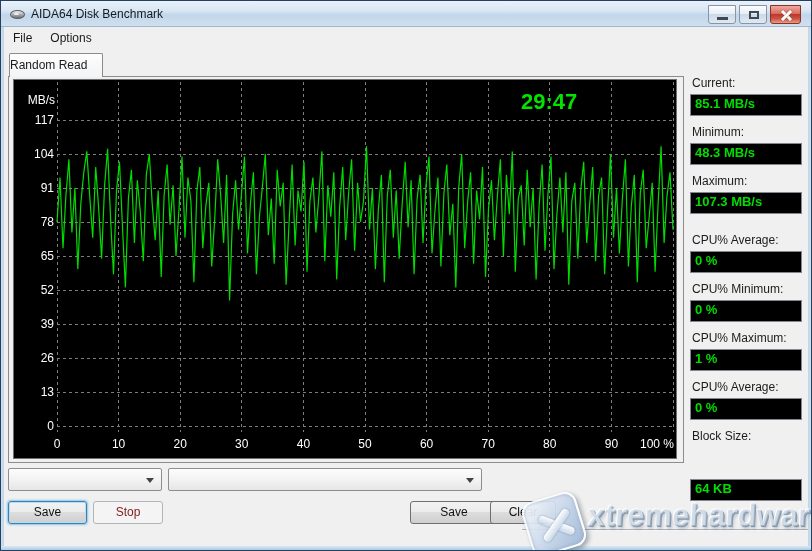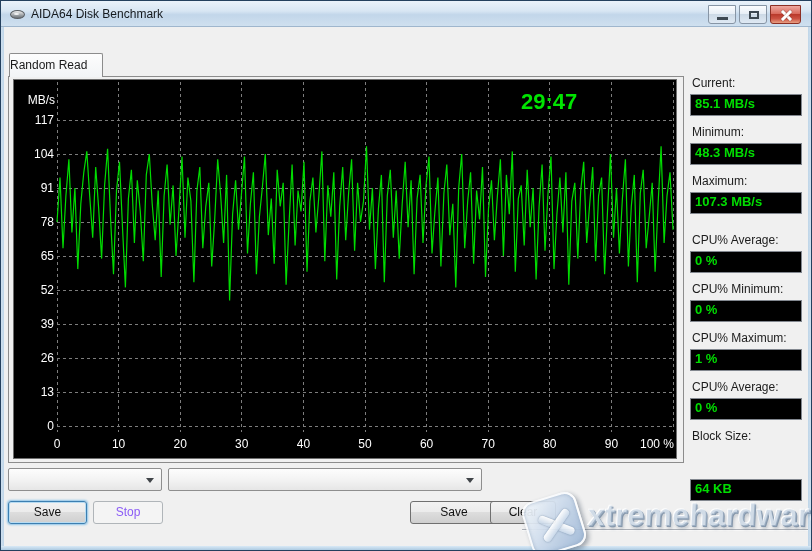--- a/index.html
+++ b/index.html
@@ -88,21 +88,21 @@
   .combo-benchmark { left:4px; top:440px; width:154px; }
   .combo-drive { left:164px; top:440px; width:314px; }
 
   .btn {
     position:absolute; top:473px; height:23px; border:1px solid #707070; border-radius:3px;
     background: linear-gradient(180deg,#f2f2f2 0%,#ebebeb 50%,#dddddd 50%,#cfcfcf 100%);
     font-size:12px; color:#111; text-align:center; line-height:21px;
   }
   .btn-start { left:4px; width:79px; border-color:#3c7fb1;
     box-shadow: inset 0 0 0 1px #b8dcf2, 0 0 2px 1px #8ec4e8; }
-  .btn-stop  { left:89px; width:70px; border-color:#b0b5b9; color:#8b5cf6;
+  .btn-stop  { left:89px; width:70px; border-color:#b0b5b9; color:#7f1d1d;
     background:#f4f4f4; }
   .btn-save  { left:406px; width:88px; }
   .btn-clear { left:486px; width:66px; z-index:1; }
 
   .groove { position:absolute; left:518px; right:0; top:501px; height:2px;
     border-top:1px solid #9aa0a8; border-bottom:1px solid #fbfbfb; opacity:.8; }
 
   .watermark { position:absolute; left:512px; top:460px; width:300px; height:90px; z-index:20; pointer-events:none; }
   .wm-icon {
     position:absolute; left:10px; top:8px; width:56px; height:56px;
@@ -142,20 +142,24 @@
           <span class="glyph-close-b"></span>
         </span>
     </span>
   </div>
   <div class="frame-left"></div>
   <div class="frame-right"></div>
   <div class="frame-bottom"></div>
 
   <div class="client">
 
+    <div class="menubar">
+      <span class="menu-item">File</span>
+      <span class="menu-item">Options</span>
+    </div>
 
     <div class="tab">Random Read</div>
     <div class="tabpage">
       <div class="chart-panel">
         <svg id="chart-svg" width="662" height="378" viewBox="0 0 662 378">
             <line x1="43" y1="2" x2="43" y2="352" stroke="#7d7d7d" stroke-width="1" stroke-dasharray="3,3" shape-rendering="crispEdges"></line>
             <text x="43" y="368" fill="#ffffff" font-size="12" font-family="Liberation Sans, sans-serif" text-anchor="middle">0</text>
             <line x1="104.6" y1="2" x2="104.6" y2="352" stroke="#7d7d7d" stroke-width="1" stroke-dasharray="3,3" shape-rendering="crispEdges"></line>
             <text x="104.6" y="368" fill="#ffffff" font-size="12" font-family="Liberation Sans, sans-serif" text-anchor="middle">10</text>
             <line x1="166.2" y1="2" x2="166.2" y2="352" stroke="#7d7d7d" stroke-width="1" stroke-dasharray="3,3" shape-rendering="crispEdges"></line>

